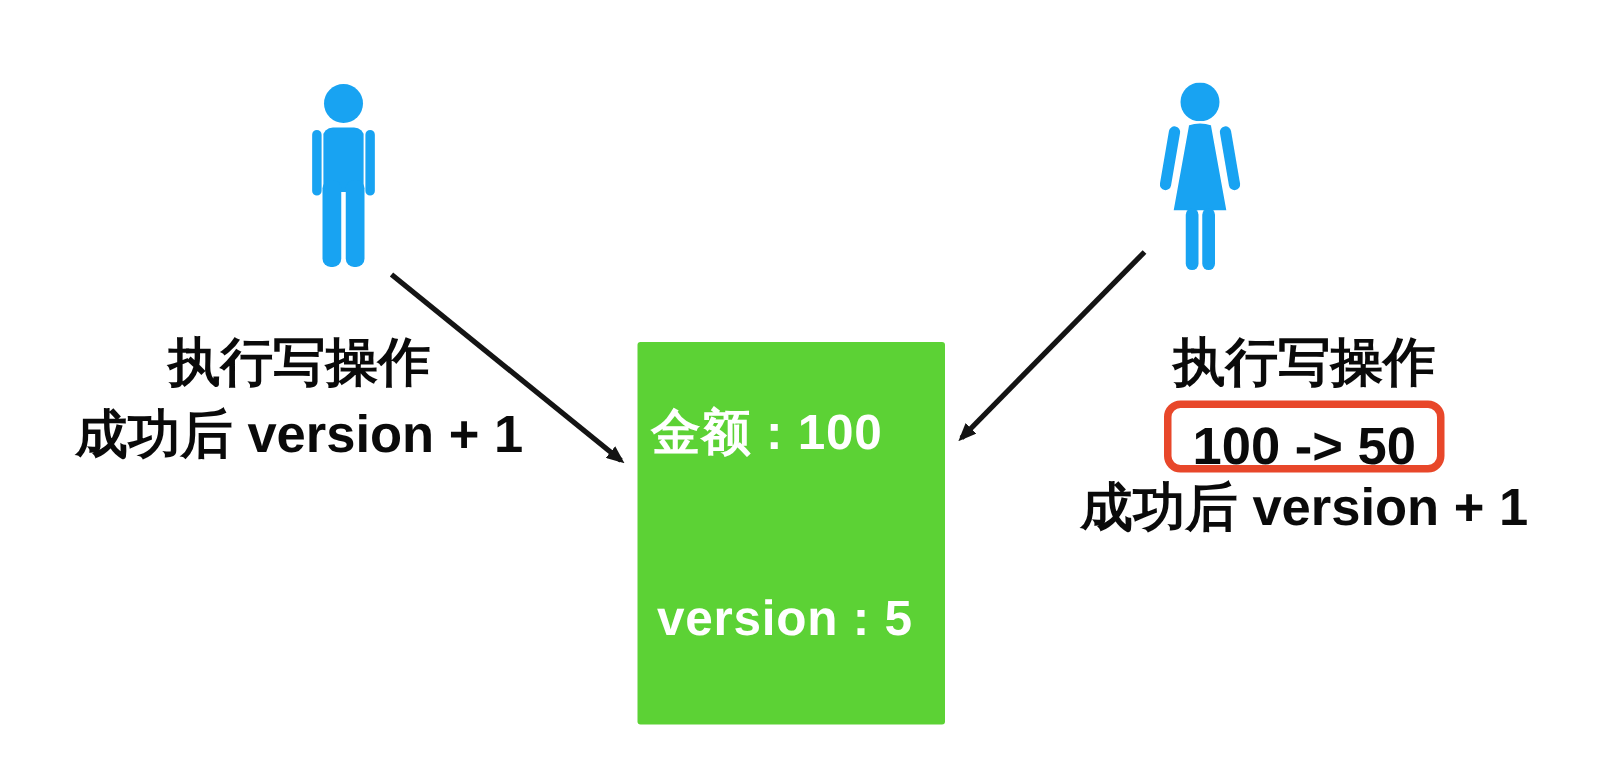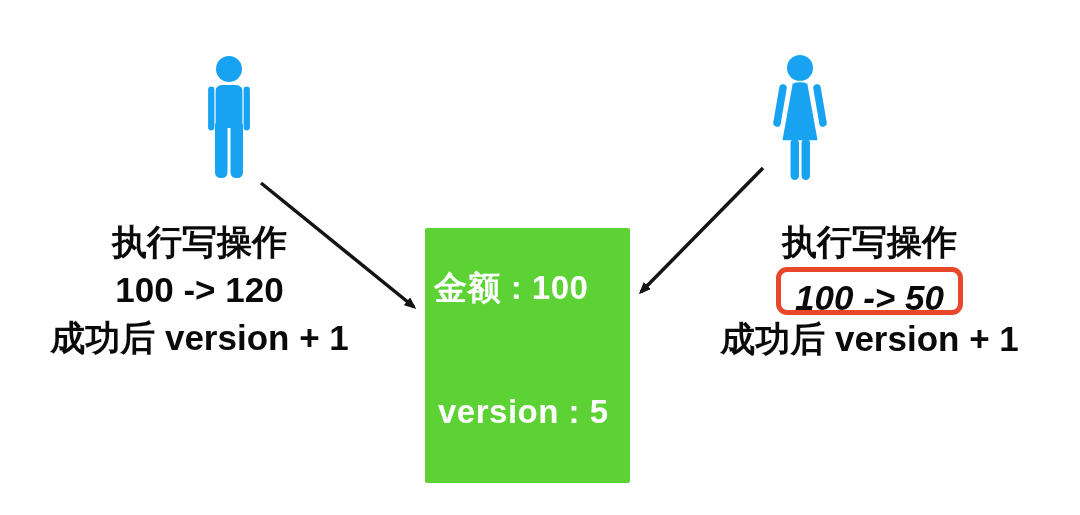--- a/index.html
+++ b/index.html
@@ -38,21 +38,21 @@
   .note-right{left:702px;top:218px;width:335px;}
   .note-line{height:48px;line-height:48px;}
   .hl-box{
     height:48px;margin:1px 0 0 0;
     border:5px solid var(--highlight-red);
     border-radius:11px;
     padding:0 14px;
     display:flex;align-items:center;justify-content:center;
     background:var(--background);
   }
-  .hl-box .note-line{height:24px;line-height:38px;font-style:italic;}
+  .hl-box .note-line{height:24px;line-height:38px;}
   .record{
     position:absolute;left:425px;top:228px;width:205px;height:255px;
     background:var(--record-green);
     color:var(--record-text-white);
     font-weight:bold;font-size:33px;letter-spacing:0.5px;
     border-radius:2px;
   }
   .record-amount{position:absolute;left:9px;top:40px;line-height:40px;white-space:nowrap;}
   .record-version{position:absolute;left:13px;top:164px;line-height:40px;white-space:nowrap;}
 </style>
@@ -88,21 +88,20 @@
       <line x1="13" y1="33" x2="7" y2="68" stroke="currentColor" stroke-width="7.5" stroke-linecap="round"></line>
       <line x1="47" y1="33" x2="53" y2="68" stroke="currentColor" stroke-width="7.5" stroke-linecap="round"></line>
       <path d="M22,28 Q30,25 38,28 L48.5,86 L11.5,86 Z" fill="currentColor" stroke="#ffffff" stroke-width="1.6"></path>
       <rect x="20.5" y="84" width="8.5" height="41" rx="4.2" fill="currentColor"></rect>
       <rect x="31.5" y="84" width="8.5" height="41" rx="4.2" fill="currentColor"></rect>
     </svg>
   </div>
 
   <div class="note note-left">
     <div class="note-line">执行写操作</div>
-    <div class="note-line">100 -&gt; 120</div>
     <div class="note-line">成功后 version + 1</div>
   </div>
 
   <div class="note note-right">
     <div class="note-line">执行写操作</div>
     <div class="hl-box">
       <div class="note-line">100 -&gt; 50</div>
     </div>
     <div class="note-line">成功后 version + 1</div>
   </div>

